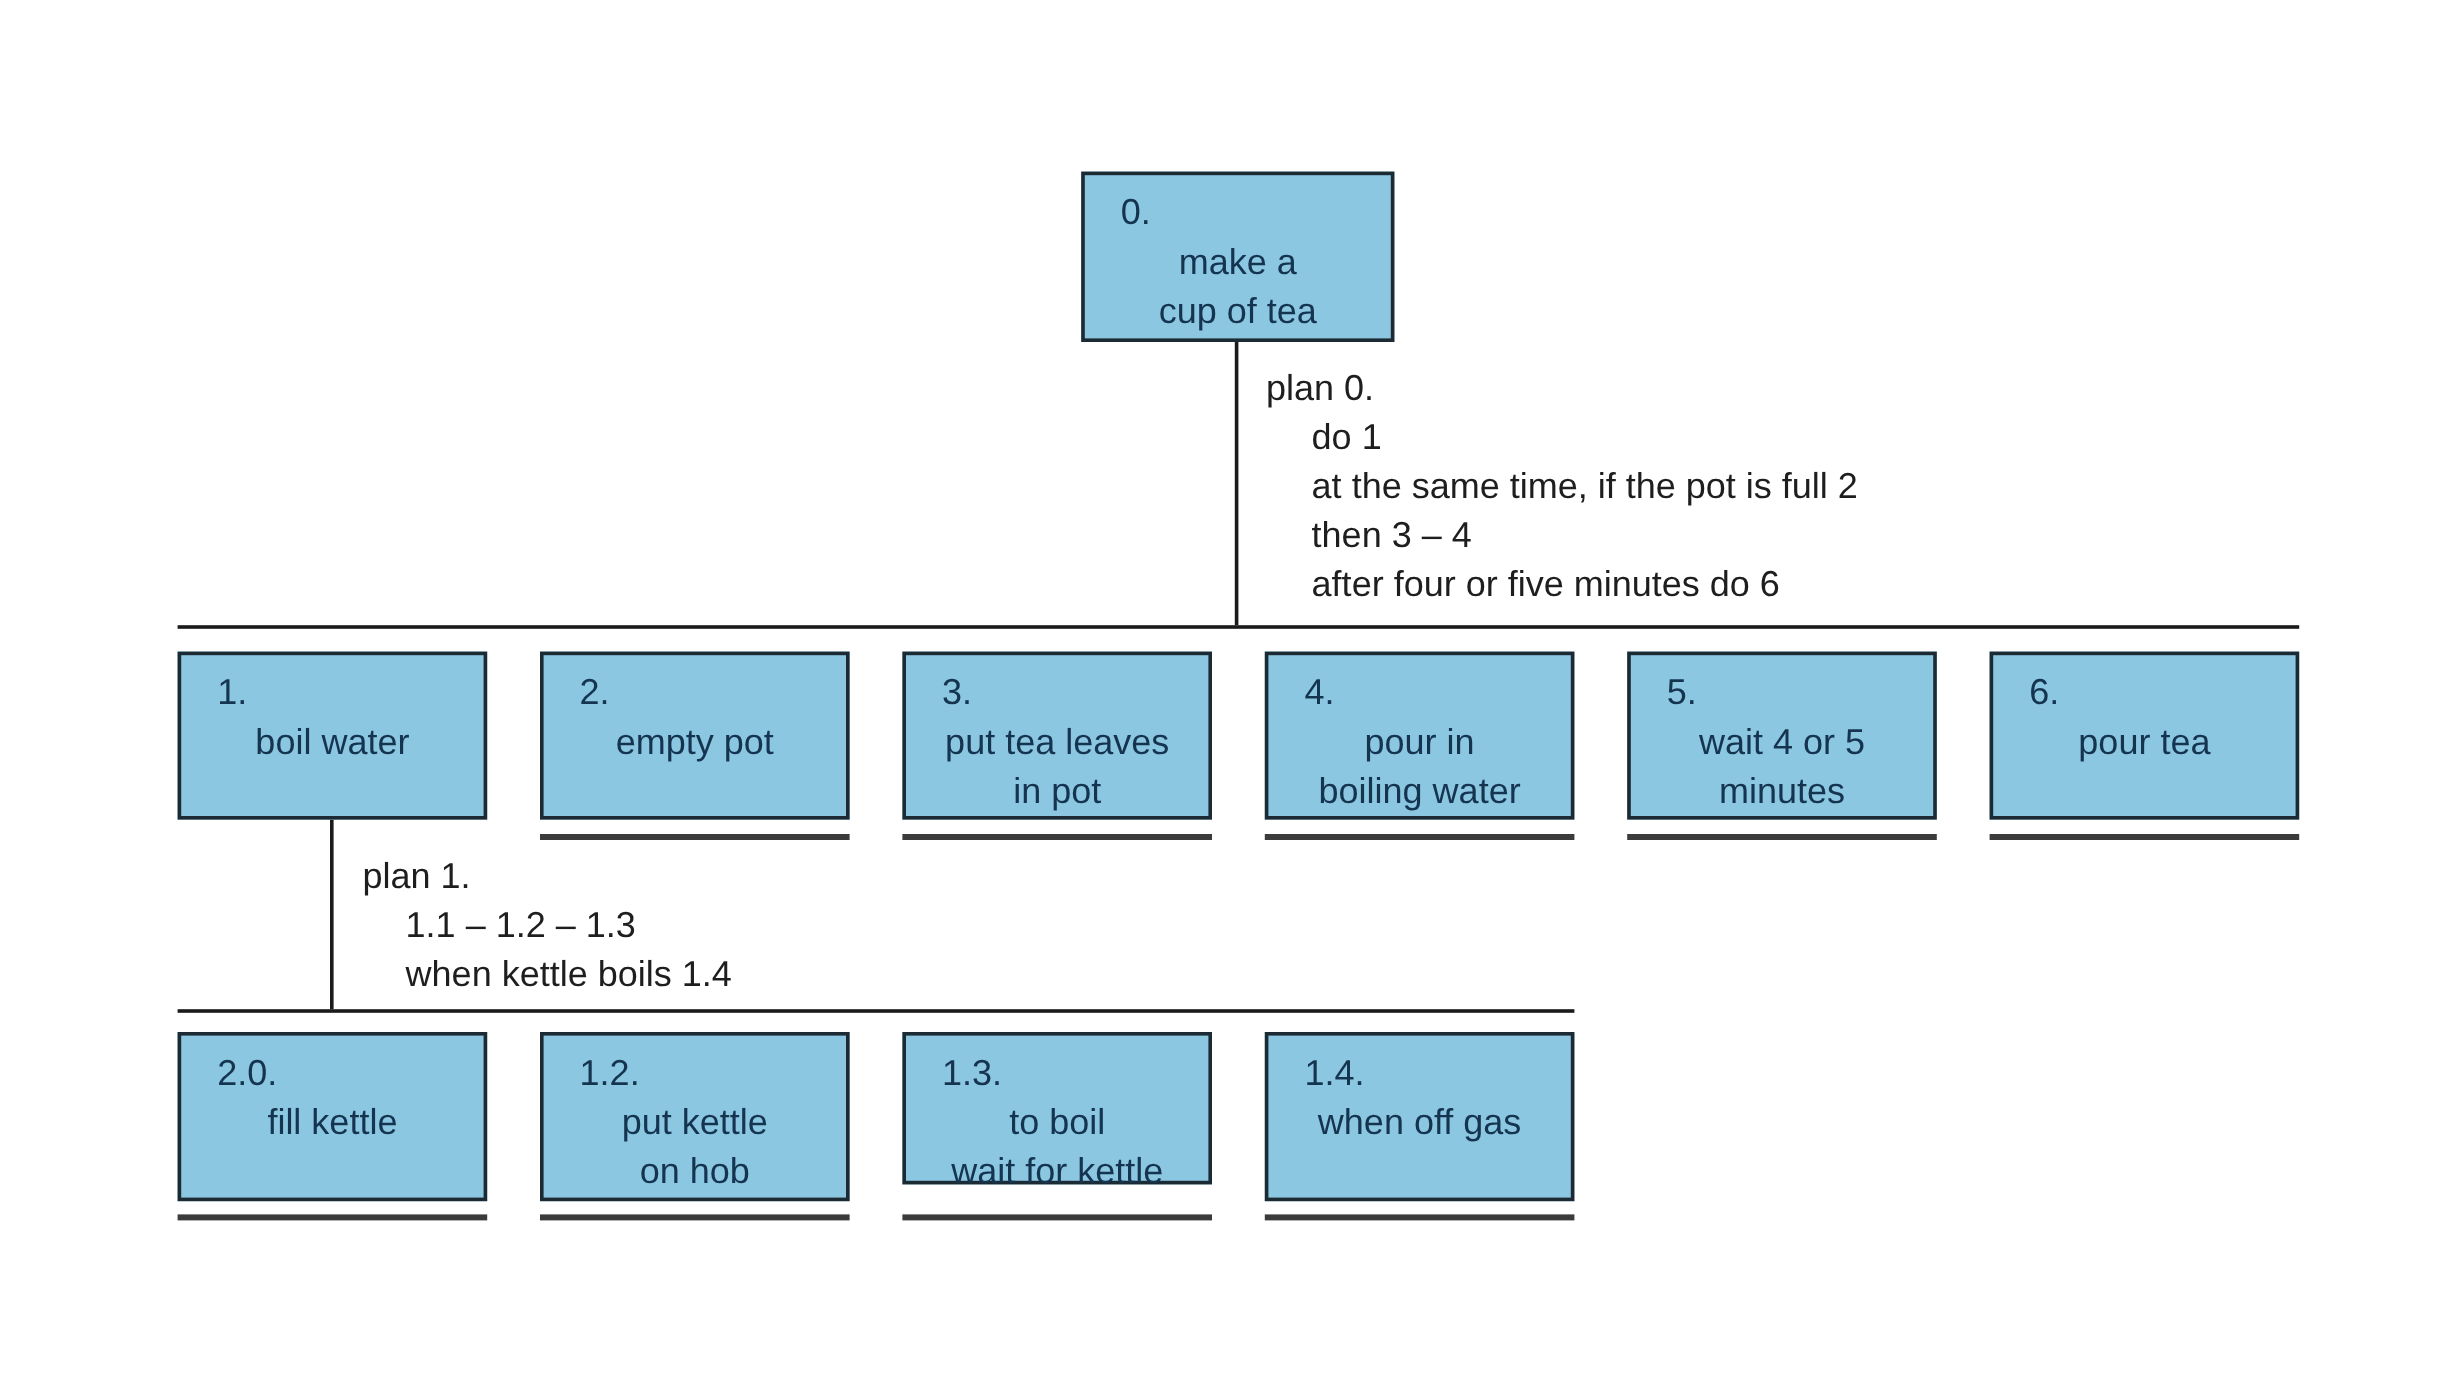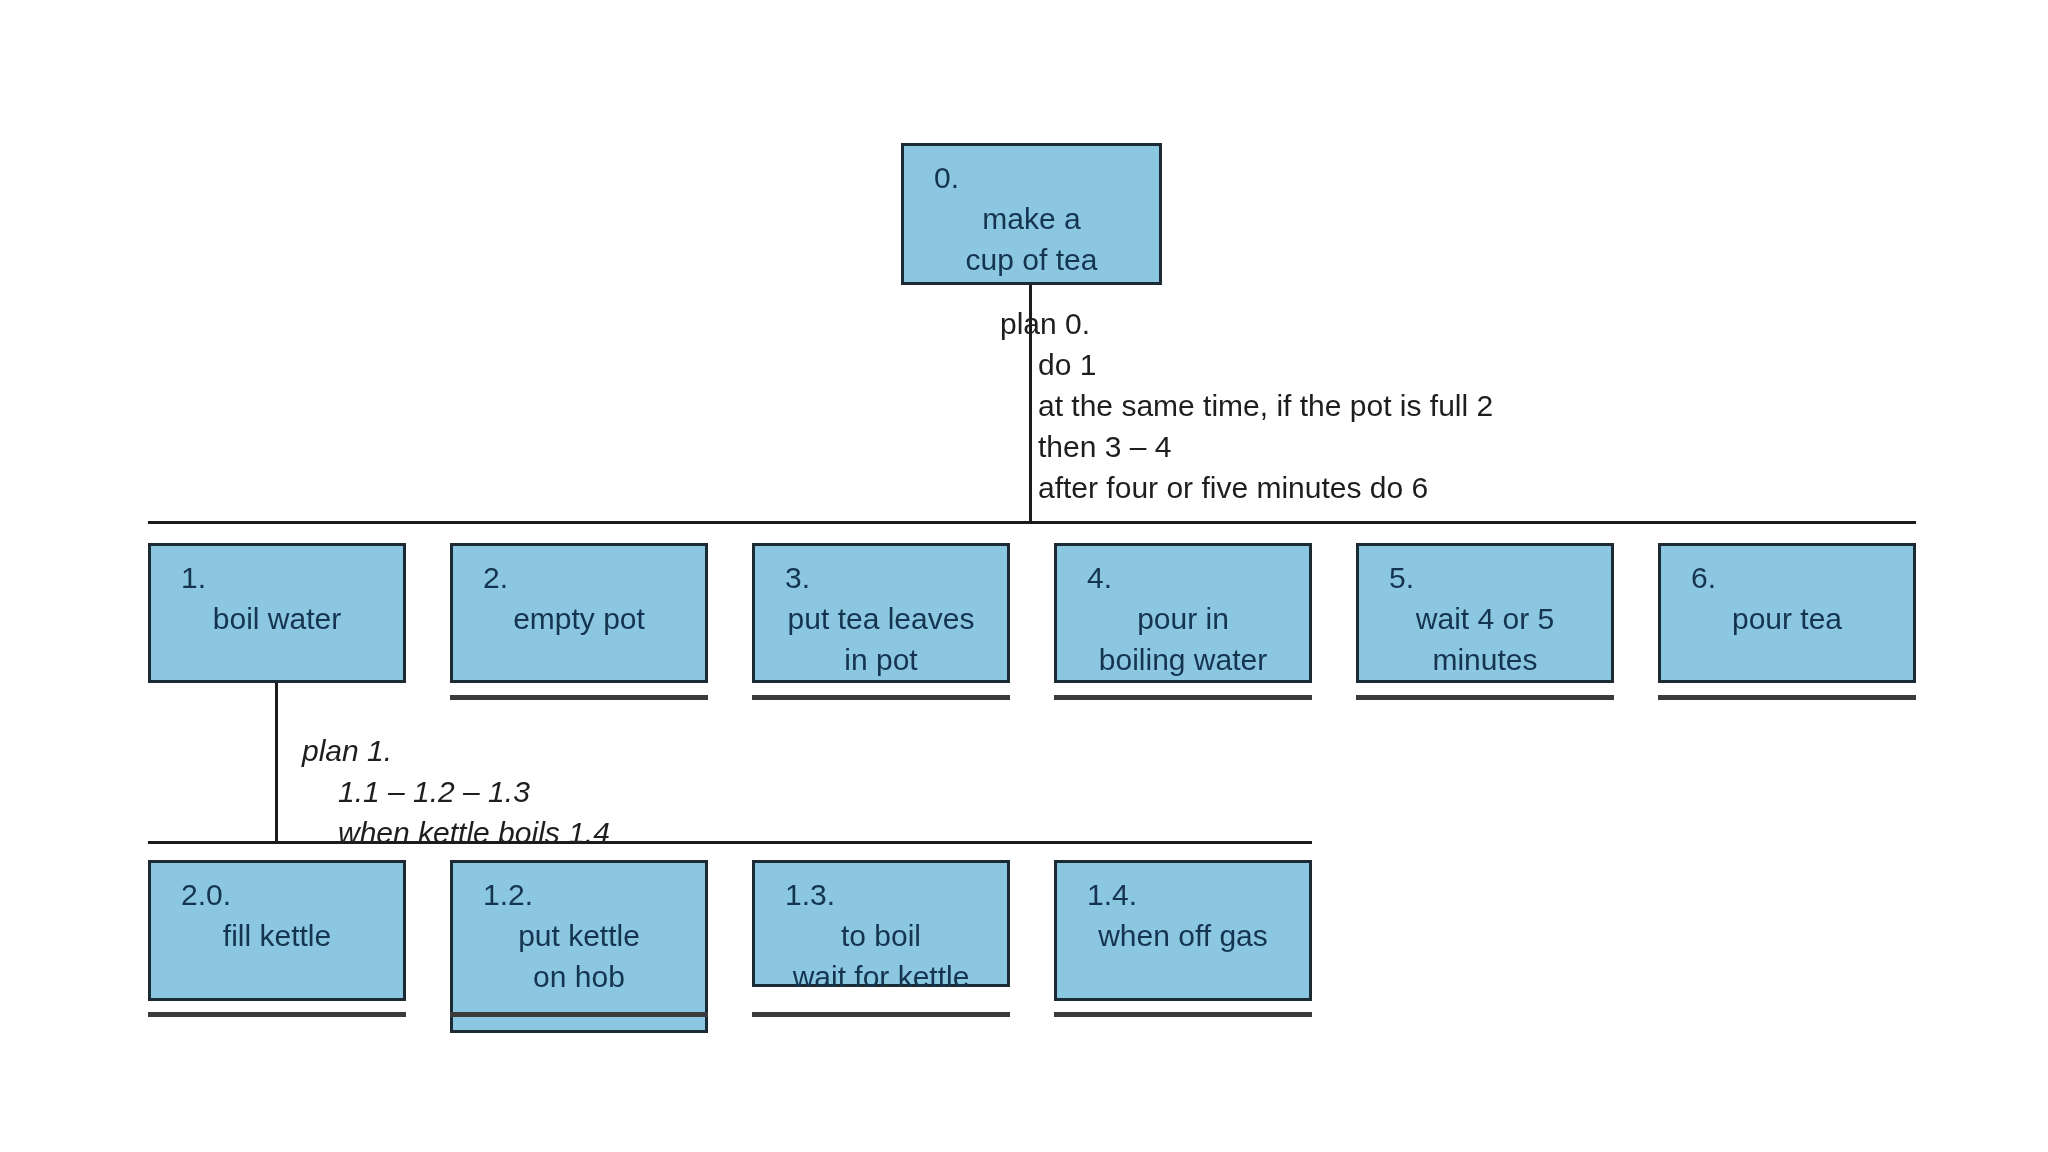--- a/index.html
+++ b/index.html
@@ -41,29 +41,29 @@
     <div class="num">0.</div>
     <div class="name">make a</div>
     <div class="name">cup of tea</div>
   </div>
 
   <div class="connector" style="left:1029px;top:285px;width:3px;height:236px;"></div>
   <div class="connector" style="left:148px;top:521px;width:1768px;height:3px;"></div>
   <div class="connector" style="left:275px;top:683px;width:3px;height:158px;"></div>
   <div class="connector" style="left:148px;top:841px;width:1164px;height:3px;"></div>
 
-  <div class="plan" style="left:1000px;top:303px;">
+  <div class="plan" style="left:1055px;top:303px;">
     <div class="plan-title">plan 0.</div>
     <div class="plan-step">do 1</div>
     <div class="plan-step">at the same time, if the pot is full 2</div>
     <div class="plan-step">then 3 – 4</div>
     <div class="plan-step">after four or five minutes do 6</div>
   </div>
 
-  <div class="plan" style="left:302px;top:730px;font-style:italic;">
+  <div class="plan" style="left:302px;top:710px;">
     <div class="plan-title">plan 1.</div>
     <div class="plan-step" style="padding-left:36px;">1.1 – 1.2 – 1.3</div>
     <div class="plan-step" style="padding-left:36px;">when kettle boils 1.4</div>
   </div>
 
   <div class="box" style="left:148px;top:543px;">
     <div class="num">1.</div>
     <div class="name">boil water</div>
     <div class="name"></div>
   </div>
@@ -97,21 +97,21 @@
   <div class="underline" style="left:752px;top:695px;width:258px;"></div>
   <div class="underline" style="left:1054px;top:695px;width:258px;"></div>
   <div class="underline" style="left:1356px;top:695px;width:258px;"></div>
   <div class="underline" style="left:1658px;top:695px;width:258px;"></div>
 
   <div class="box" style="left:148px;top:860px;height:141px;">
     <div class="num">2.0.</div>
     <div class="name">fill kettle</div>
     <div class="name"></div>
   </div>
-  <div class="box" style="left:450px;top:860px;height:173px;">
+  <div class="box" style="left:450px;top:860px;height:141px;">
     <div class="num">1.2.</div>
     <div class="name">put kettle</div>
     <div class="name">on hob</div>
   </div>
   <div class="box" style="left:752px;top:860px;height:127px;">
     <div class="num">1.3.</div>
     <div class="name">to boil</div>
     <div class="name">wait for kettle</div>
   </div>
   <div class="box" style="left:1054px;top:860px;height:141px;">

